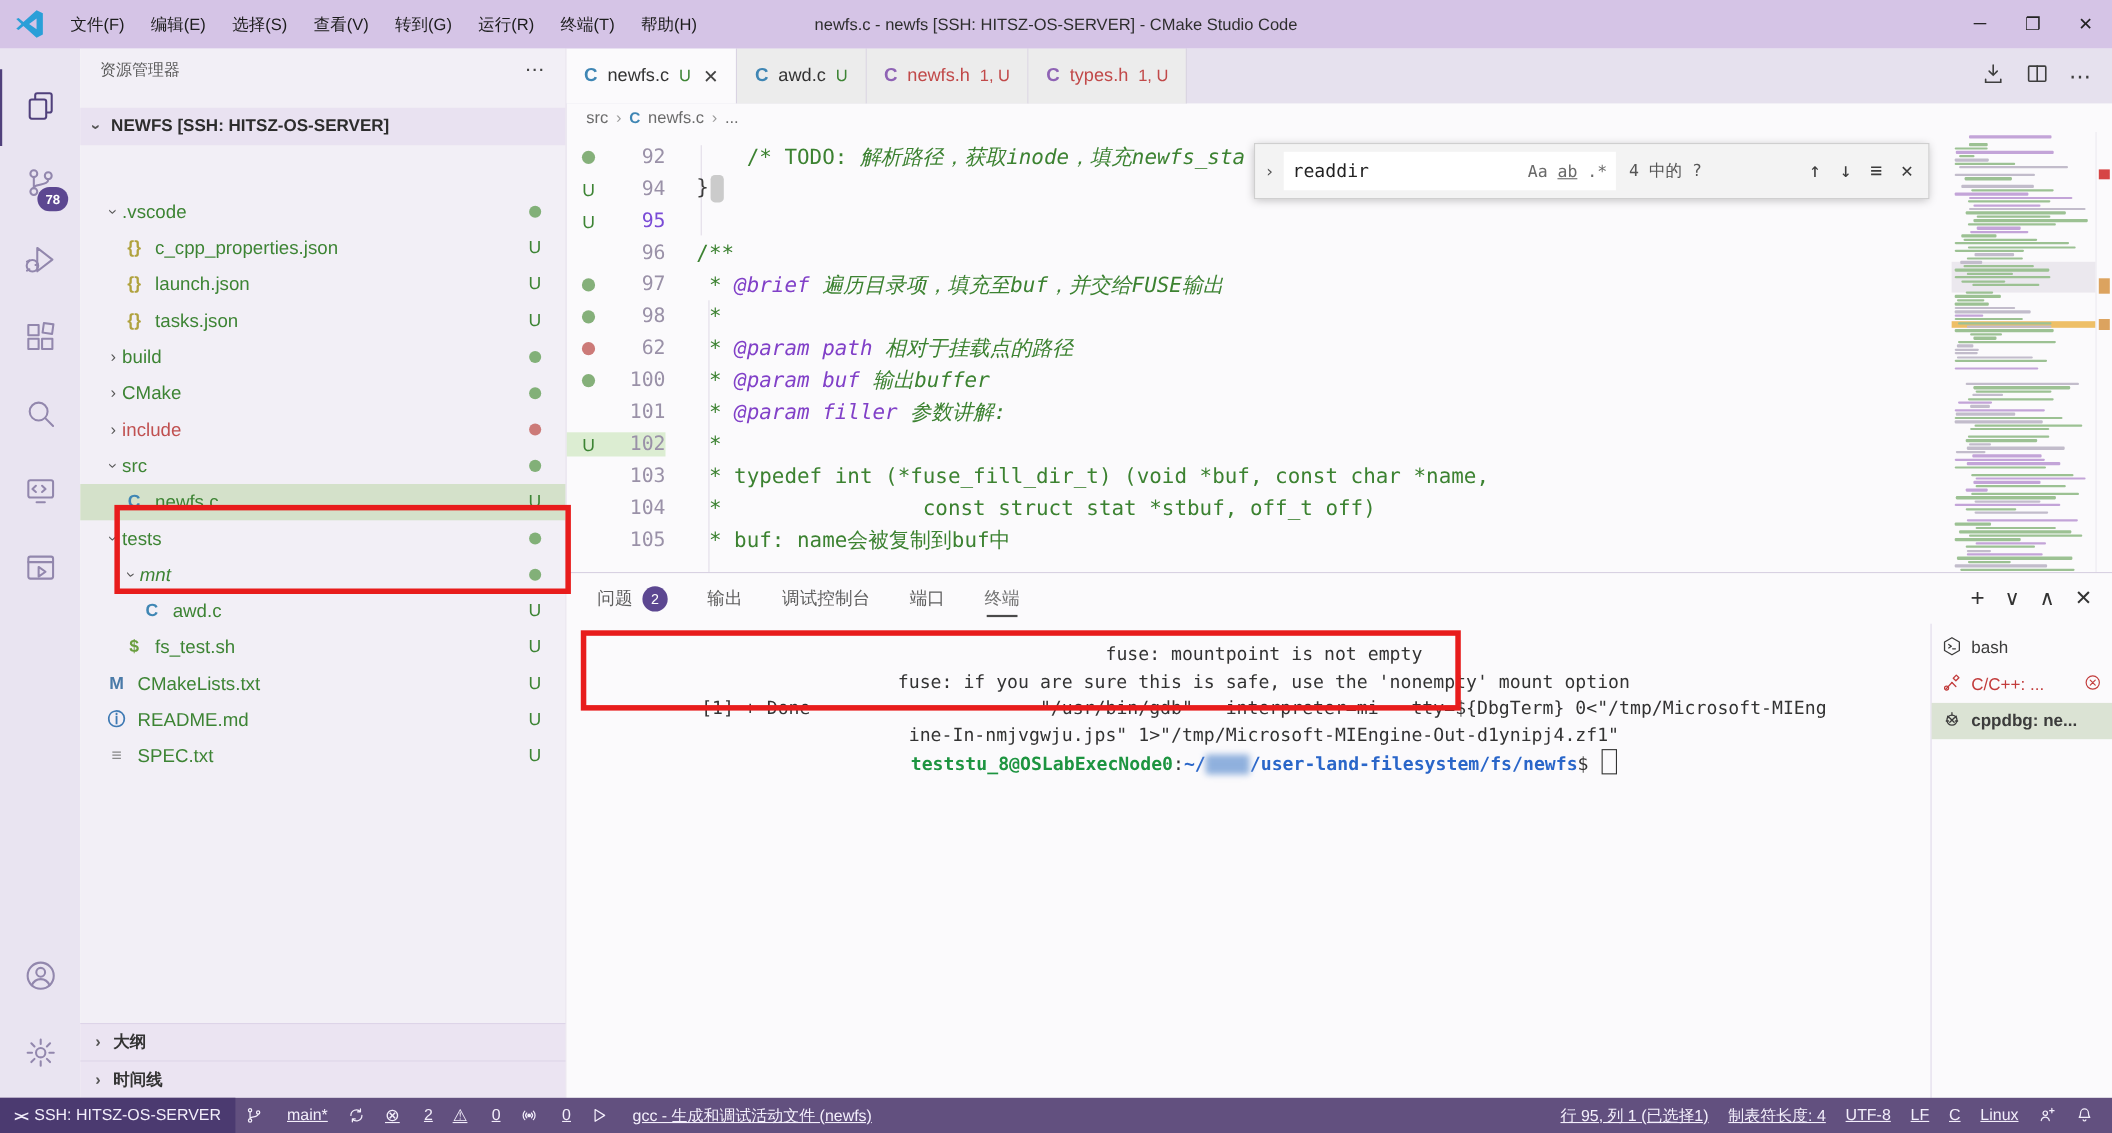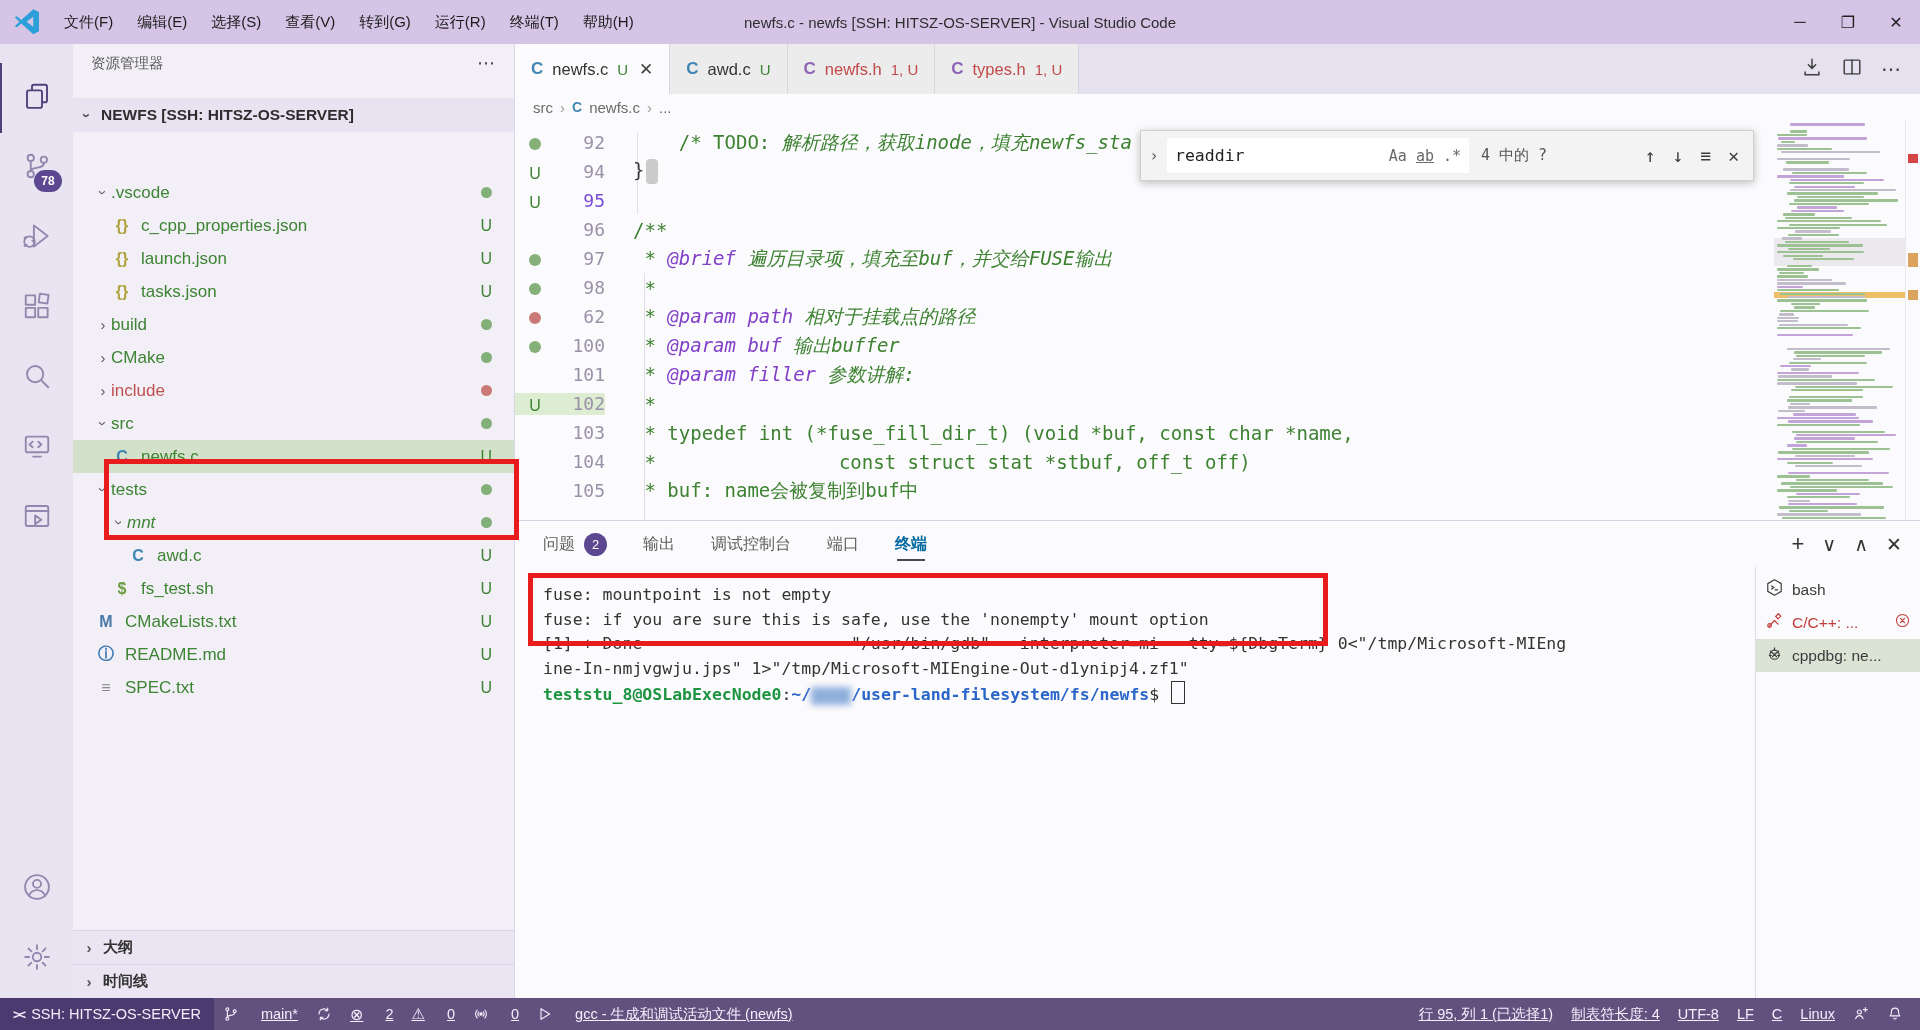--- a/index.html
+++ b/index.html
@@ -100,41 +100,41 @@
   .minimap{position:absolute;top:0;right:14px;width:132px;height:400px;overflow:hidden;}
   .minimap .ln{position:absolute;height:2.4px;border-radius:1px;}
   .mm-band{position:absolute;left:0;right:0;height:6px;background:#eebf67;}
   .mm-view{position:absolute;left:0;right:0;height:28px;background:rgba(120,110,140,.12);}
   .oruler{position:absolute;top:0;right:0;width:14px;height:400px;border-left:1px solid #eceaf0;background:#fbfafc;}
   .rmark{position:absolute;right:2px;width:10px;}
   
   .panel{flex:1;border-top:1px solid #d8d1e2;display:flex;flex-direction:column;background:#fbfafc;min-height:0;}
   .panel-header{height:46px;flex:none;display:flex;align-items:center;padding-left:28px;gap:36px;font-size:16px;color:#5e5e5e;}
   .ptab{position:relative;display:flex;align-items:center;gap:9px;height:100%;}
-  .ptab.active{color:#0369a1;font-weight:bold;}
+  .ptab.active{color:#737373;}
   .ptab.active::after{content:"";position:absolute;left:2px;right:2px;bottom:6px;height:2px;background:#4a4a4a;}
   .pbadge{background:#5c4791;color:#fff;border-radius:50%;width:23px;height:23px;font-size:13px;
           display:flex;align-items:center;justify-content:center;}
   .panel-actions{margin-left:auto;display:flex;align-items:center;gap:18px;padding-right:18px;font-size:19px;color:#333;}
   .pa-plus{font-size:22px;}
-  .panel-body{flex:1;display:flex;min-height:0;}
+  .panel-body{flex:1;display:flex;min-height:0;text-align:center;}
   .terminal{flex:1;padding:16px 0 0 28px;font-family:"DejaVu Sans Mono",monospace;font-size:16.5px;
             line-height:24.5px;color:#333;overflow:hidden;}
   .tline{white-space:pre-wrap;}
   .tp{color:#333;}
   .tg{color:#1d9440;font-weight:700;}
   .tb{color:#2a66c9;font-weight:700;}
   .tredact{display:inline-block;width:40px;height:18px;background:#8fb0dd;filter:blur(3px);
            vertical-align:middle;border-radius:2px;}
   .tcur{display:inline-block;width:12px;height:21px;border:1.5px solid #333;vertical-align:text-bottom;margin-left:2px;}
   .term-sep{width:1px;background:#e0dae9;flex:none;}
   .term-list{width:164px;flex:none;padding-top:6px;font-size:15.5px;color:#3c3c3c;}
   .tl-row{height:33px;display:flex;align-items:center;gap:8px;padding:0 9px;}
   .tl-row svg{width:19px;height:19px;flex:none;fill:none;stroke:currentColor;stroke-width:1.5;stroke-linecap:round;stroke-linejoin:round;}
-  .tl-row.selected{background:#dbe3d4;}
+  .tl-row.selected{background:#dbe3d4;font-weight:bold;}
   .tl-row.err .tl-label,.tl-row.err svg{color:#c23c3c;}
   .tl-label{white-space:nowrap;overflow:hidden;}
   .tl-errbadge{margin-left:auto;color:#c23c3c;font-size:17px;}
   
   .statusbar{position:absolute;bottom:0;left:0;right:0;height:32px;background:#62507f;color:#f3eefb;
              display:flex;align-items:center;font-size:14.5px;z-index:40;}
   .sb-remote{background:#4b3a70;height:100%;display:flex;align-items:center;padding:0 13px;gap:7px;flex:none;}
   .sb-remote .gl{font-weight:700;letter-spacing:-2px;font-size:13px;}
   .sb-item{display:flex;align-items:center;gap:22px;padding:0 9px;white-space:nowrap;text-decoration:underline;}
   .sb-item svg{width:16px;height:16px;fill:none;stroke:currentColor;stroke-width:1.7;stroke-linecap:round;stroke-linejoin:round;}
@@ -158,21 +158,21 @@
     <nav class="menu">
         <span class="menu-item">文件(F)</span>
         <span class="menu-item">编辑(E)</span>
         <span class="menu-item">选择(S)</span>
         <span class="menu-item">查看(V)</span>
         <span class="menu-item">转到(G)</span>
         <span class="menu-item">运行(R)</span>
         <span class="menu-item">终端(T)</span>
         <span class="menu-item">帮助(H)</span>
       </nav>
-    <div class="title-center">newfs.c - newfs [SSH: HITSZ-OS-SERVER] - Visual Studio Code</div>
+    <div class="title-center">newfs.c - newfs [SSH: HITSZ-OS-SERVER] - CMake Studio Code</div>
     <div class="win-controls">
       <span class="win-btn">─</span>
       <span class="win-btn">❐</span>
       <span class="win-btn">✕</span>
     </div>
   </header>
 
   <div class="main">
 
     <nav class="activitybar" id="activitybar">

